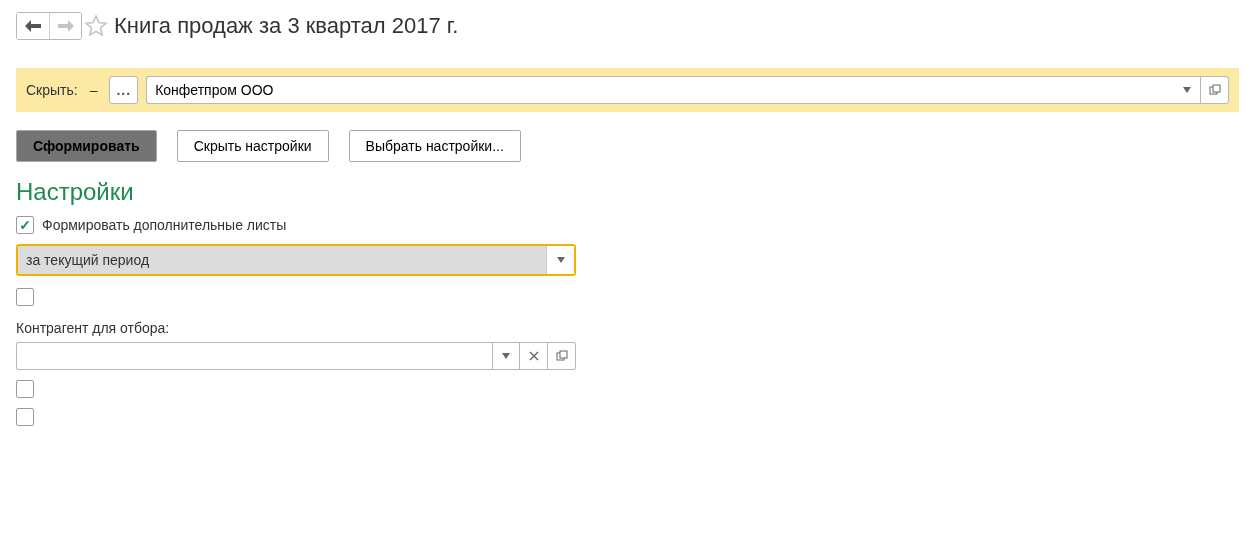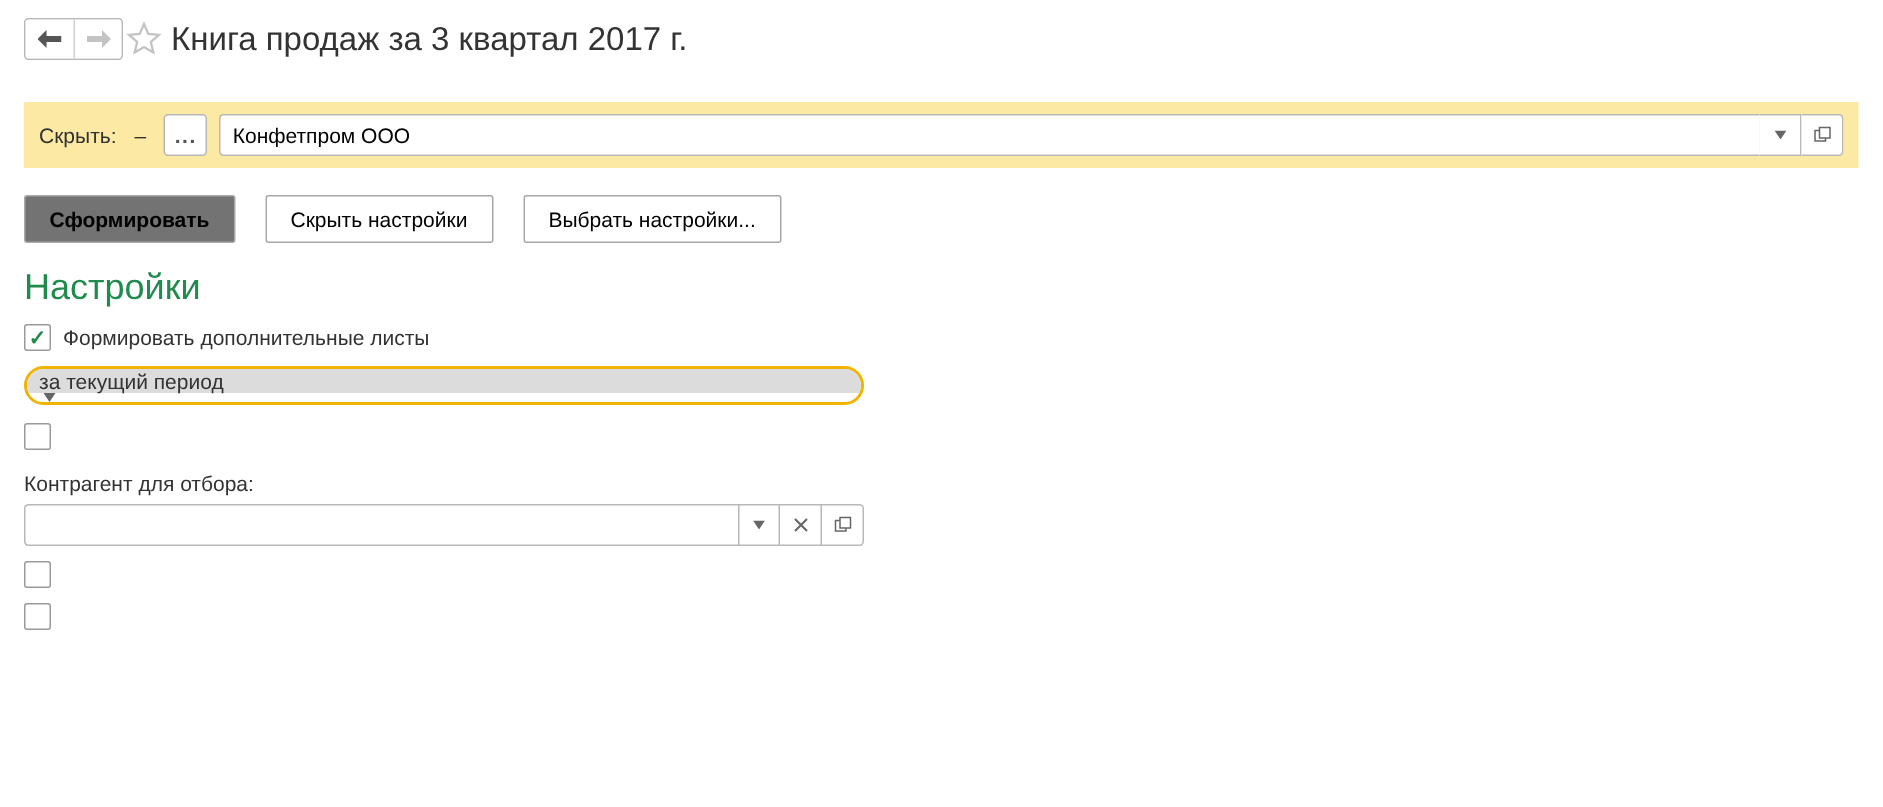--- a/index.html
+++ b/index.html
@@ -53,21 +53,21 @@
   .toolbar { display:flex; gap:20px; margin-top:18px; }
   .btn { height:32px; padding:0 16px; border:1px solid #a8a8a8; background:#fff; font-size:14px; cursor:pointer; border-radius:2px; }
   .btn.primary { background:#737373; font-weight:bold; }
 
   
   .settings-heading { color:#1f8b4c; font-size:24px; margin:16px 0 10px; }
   .row { display:flex; align-items:center; gap:8px; margin:10px 0; }
   .chk { width:18px; height:18px; border:1px solid #9a9a9a; border-radius:2px; display:flex; align-items:center; justify-content:center; cursor:pointer; flex-shrink:0;}
   .chk.checked::after { content:"✓"; color:#1f8b4c; font-weight:bold; font-size:14px; line-height:1; }
   .dropdown {
-    display:flex; width:560px; border:2px solid #f0b400; border-radius:13px; overflow:hidden; margin:6px 0 12px;flex-direction:column;
+    display:flex; width:560px; border:2px solid #f0b400; border-radius:3px; overflow:hidden; margin:6px 0 12px;
   }
   .dropdown .dd-value {
     flex:1; height:28px; display:flex; align-items:center; padding:0 8px; background:#dcdcdc; color:#333;
   }
   .dropdown .dd-caret {
     width:28px; border-left:1px solid #ccc; display:flex; align-items:center; justify-content:center; background:#fff; cursor:pointer;
   }
   .field-label { margin:14px 0 6px; }
   .combo { display:flex; width:560px; }
   .combo input { flex:1; height:28px; border:1px solid #b8b8b8; border-right:none; padding:0 8px; font-size:14px; border-top-left-radius:3px; border-bottom-left-radius:3px;}

